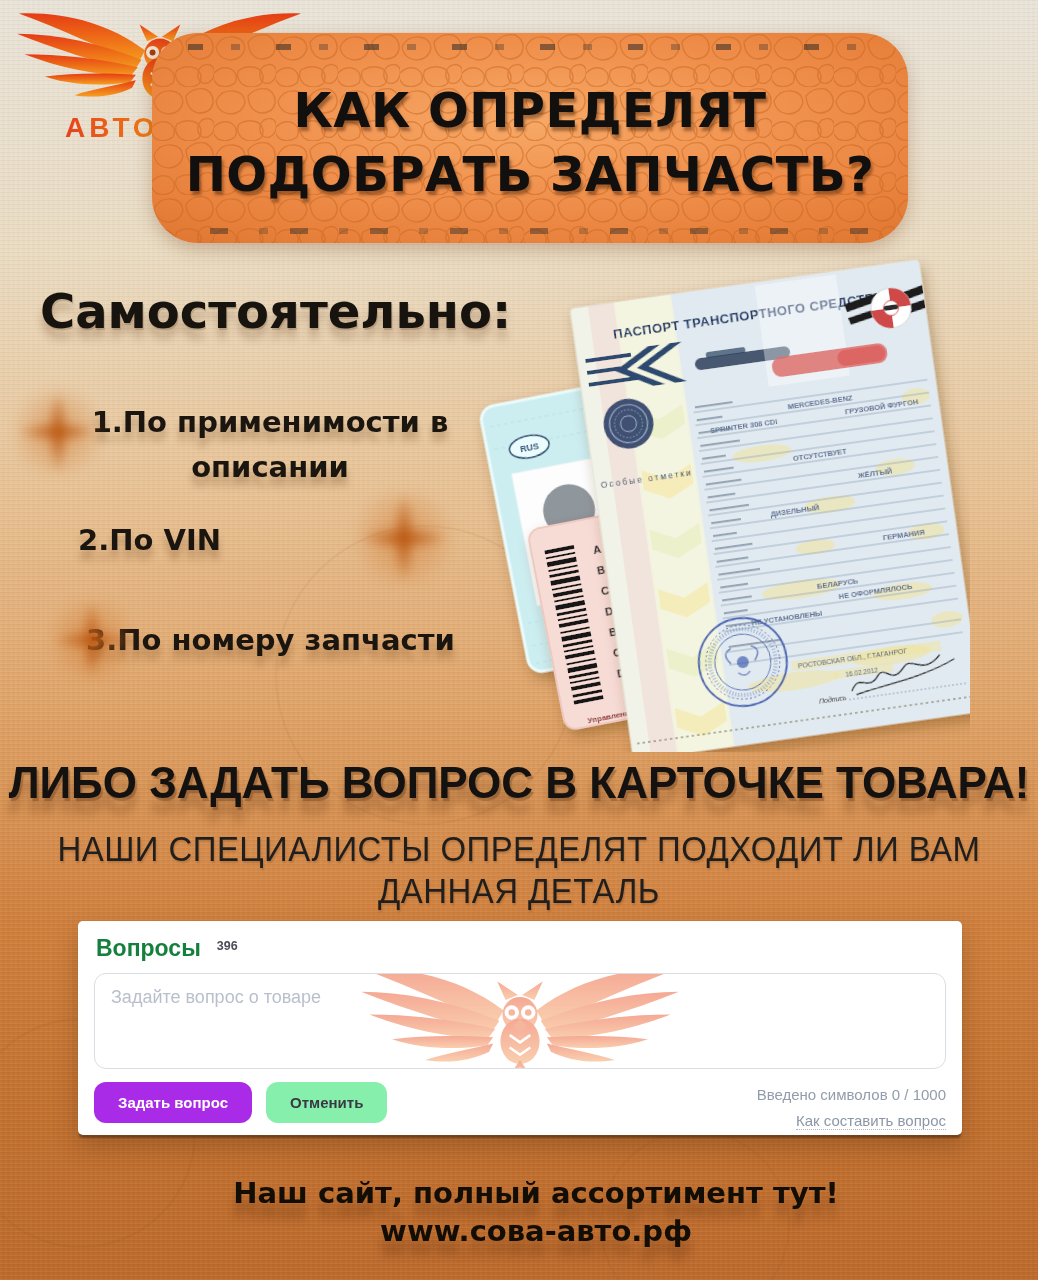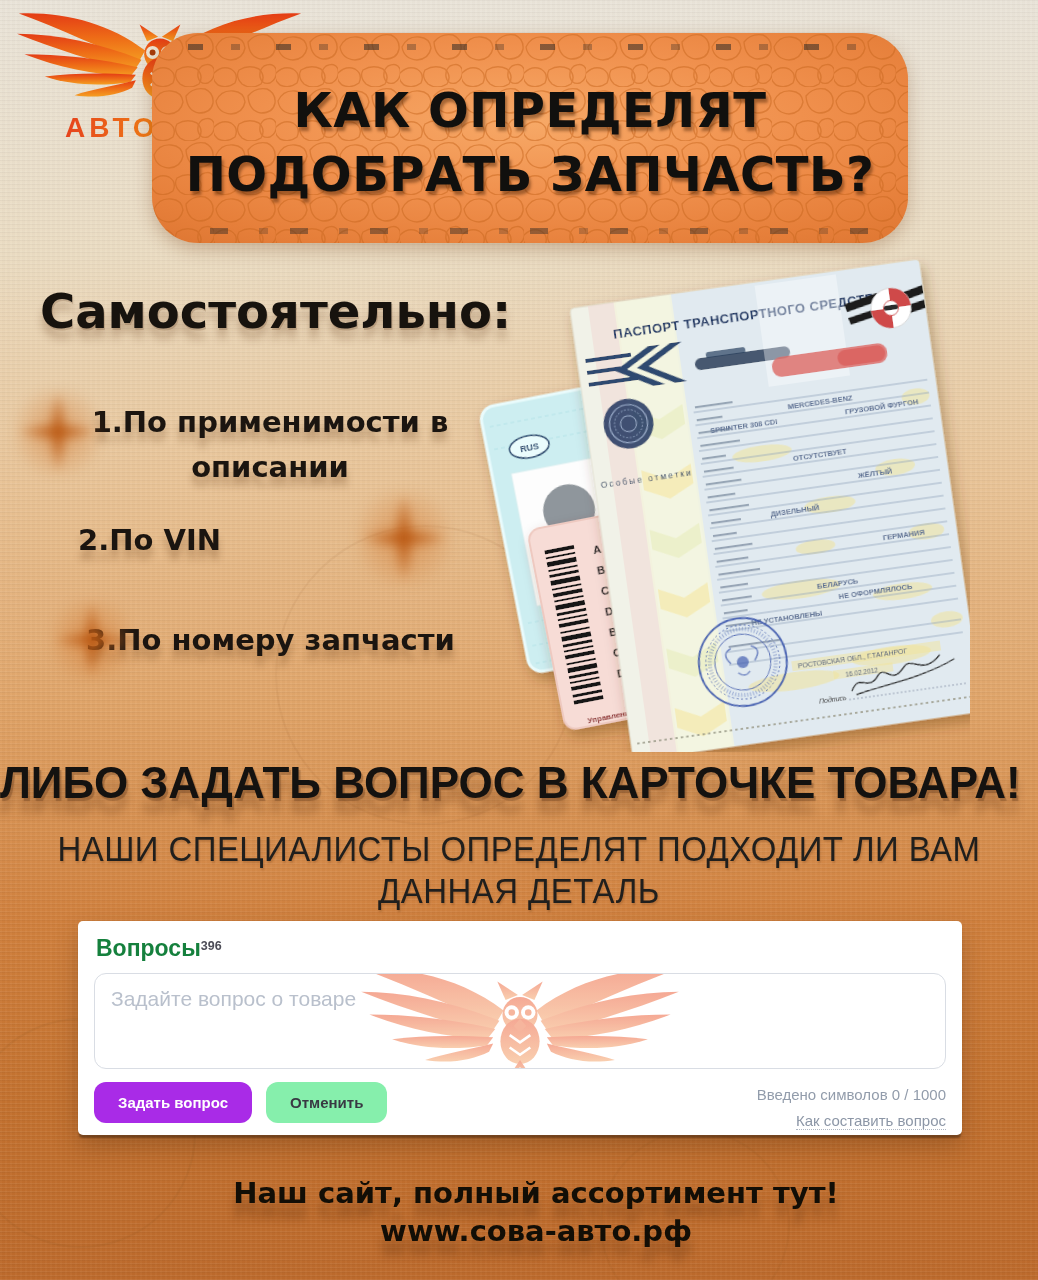--- a/index.html
+++ b/index.html
@@ -72,44 +72,44 @@
       radial-gradient(circle at 50% 50%, rgba(206,112,38,.5), rgba(206,112,38,0) 62%);}
   .sparkle.sp1{left:3px;top:377px;width:110px;height:110px;}
   .sparkle.sp2{left:344px;top:478px;width:120px;height:120px;}
   .sparkle.sp3{left:40px;top:588px;width:104px;height:104px;}
 
   
   .docs{position:absolute;left:470px;top:252px;width:500px;height:500px;}
 
   
   .cta-title{
-    position:absolute;left:0;right:0;top:758px;margin:0;
+    position:absolute;left:0;right:0;top:758px;margin:0;text-align:center;
     font-size:44px;font-weight:800;color:#141210;letter-spacing:0;white-space:nowrap;
     text-shadow:0 15px 10px rgba(92,46,14,.35),2px 3px 1px rgba(60,30,10,.28);
   }
   .cta-sub{
     position:absolute;left:0;right:0;top:828px;margin:0;text-align:center;
     font-size:35px;font-weight:400;color:#201f1d;line-height:1.2;letter-spacing:.5px;
     transform:scaleX(.94);transform-origin:50% 50%;
     text-shadow:1px 2px 2px rgba(90,45,15,.22);
   }
 
   
   .qcard{
     position:absolute;left:78px;top:921px;width:884px;height:214px;background:#ffffff;border-radius:5px;
     box-shadow:0 4px 2px -1px rgba(71,40,16,.55),0 12px 24px rgba(90,50,20,.3);
   }
   .q-head{padding:14px 18px 11px 18px;}
   .q-title{font-size:23px;font-weight:bold;color:#15803d;}
-  .q-count{font-size:12.5px;font-weight:bold;color:#4c4c57;vertical-align:super;margin-left:0;}
+  .q-count{font-size:12.5px;font-weight:bold;color:#4c4c57;vertical-align:super;margin-left:16px;}
   .q-box{position:relative;margin:0 16px;height:96px;border:1.6px solid #d9dde4;border-radius:12px;overflow:hidden;background:#fff;}
   .q-box svg.watermark{position:absolute;left:50%;top:50%;transform:translate(-50%,-52%);width:330px;height:116px;opacity:.85;pointer-events:none;}
   .q-box textarea{
     position:absolute;inset:0;width:100%;height:100%;border:0;outline:none;resize:none;background:transparent;
-    padding:13px 16px;font-family:"Liberation Sans","DejaVu Sans",sans-serif;font-size:21px;color:#39404d;
+    padding:13px 16px;font-family:"Liberation Sans","DejaVu Sans",sans-serif;font-size:18px;color:#39404d;
   }
   .q-box textarea::placeholder{color:#b9c0cc;opacity:1;}
   .q-actions{display:flex;align-items:flex-start;margin-top:13px;padding:0 16px;}
   .btn{border:0;border-radius:12px;font-family:inherit;font-size:15px;font-weight:bold;cursor:pointer;padding:13px 24px;line-height:1;}
   .btn.submit{background:#a92be7;color:#ffffff;}
   .btn.cancel{background:#86efac;color:#393943;margin-left:14px;}
   .q-meta{margin-left:auto;text-align:right;font-size:15px;color:#929cab;line-height:1.75;}
   .q-help{color:#8c96a6;text-decoration:none;border-bottom:1.5px dotted #aeb6c2;cursor:pointer;}
 
   

